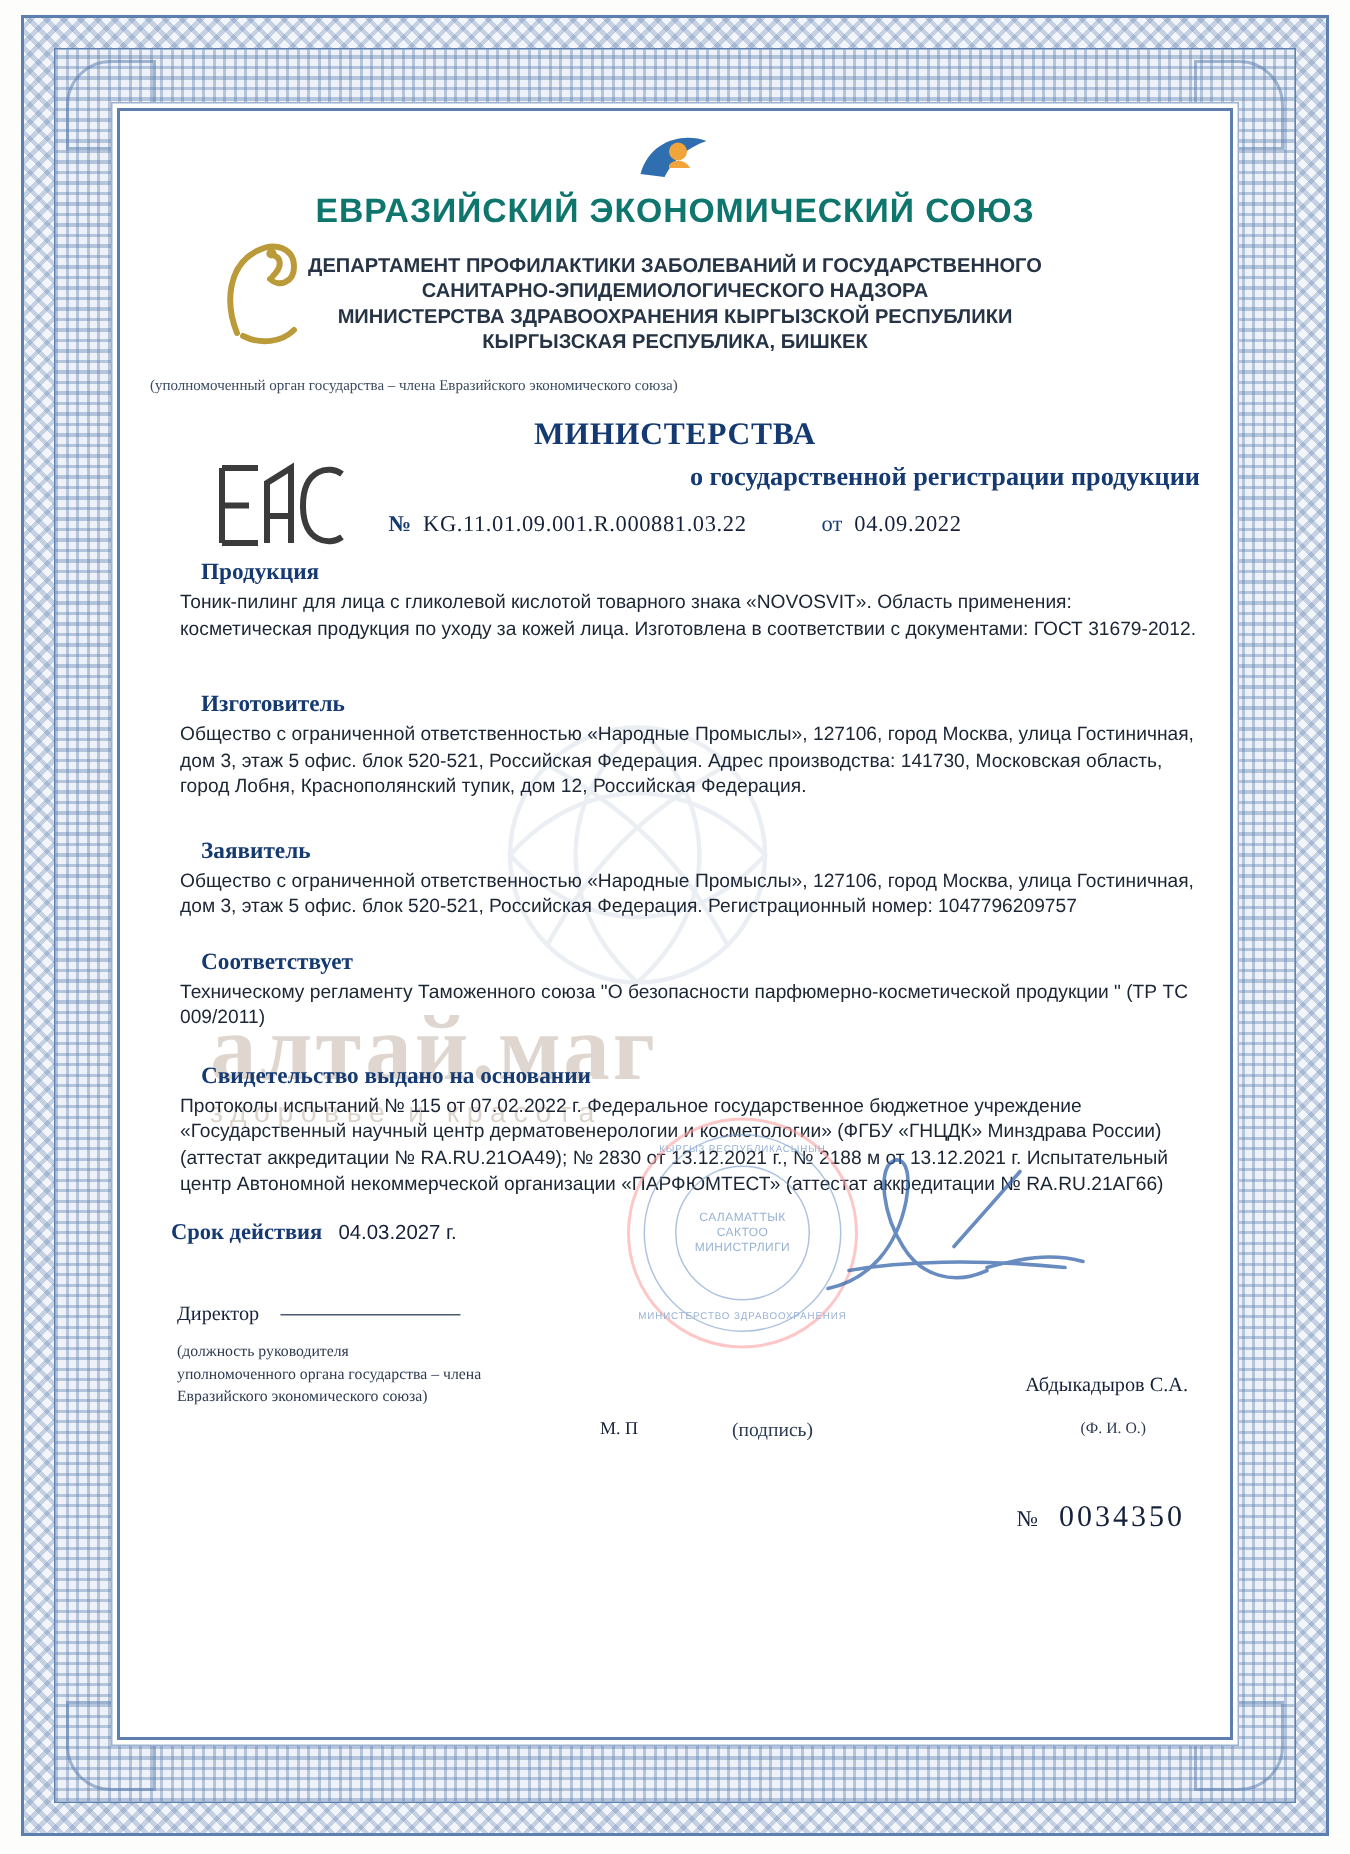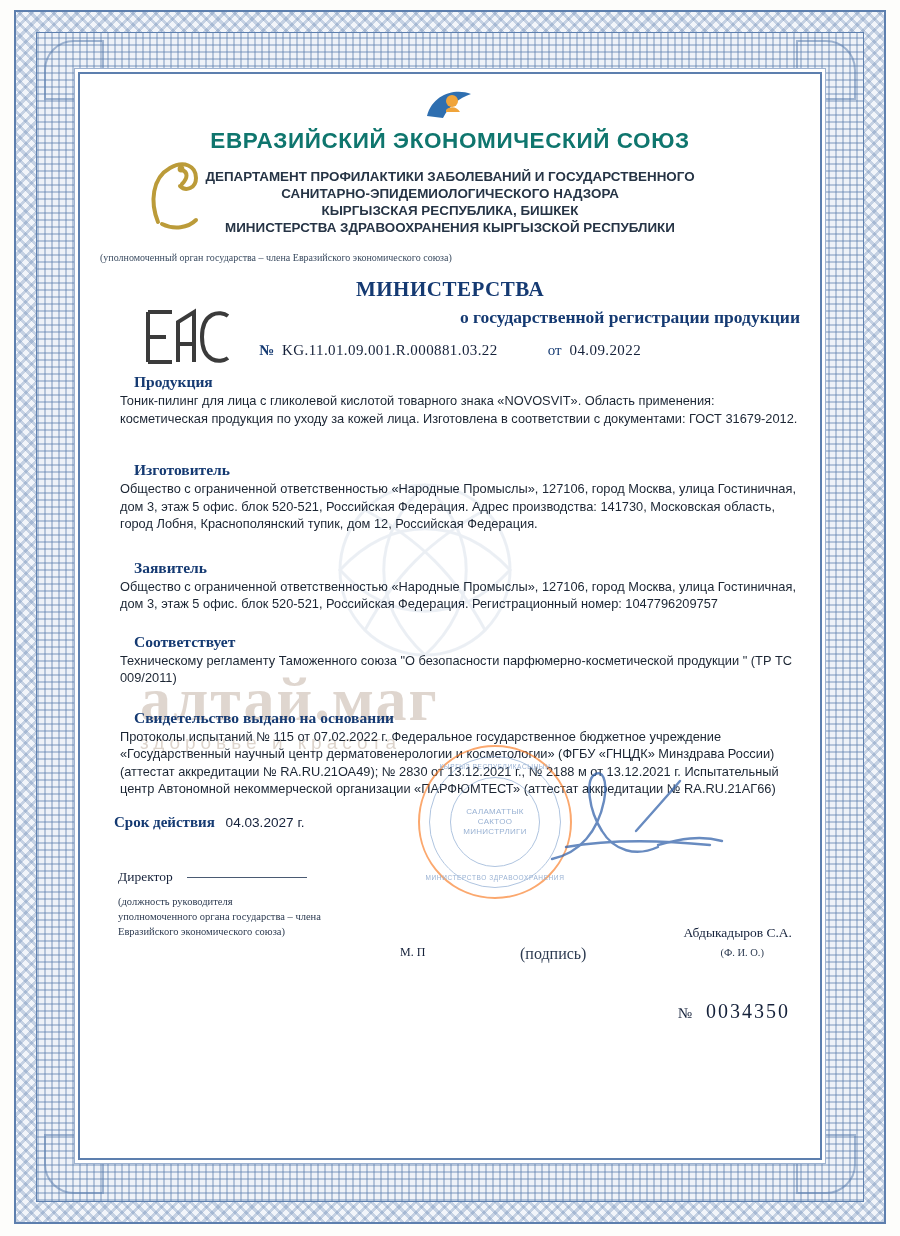--- a/index.html
+++ b/index.html
@@ -206,30 +206,30 @@
   .mp {
     position: absolute;
     left: 300px;
     top: 78px;
     font-family: "Liberation Serif", serif;
     font-size: 12px;
     color: #15213a;
   }
   .podpis {
     position: absolute;
-    left: 420px;
+    left: 388px;
     top: 78px;
     font-family: "Liberation Serif", serif;
-    font-size: 16px;
+    font-size: 13px;
     color: #2c3a50;
   }
   .fio-name {
     position: absolute;
     right: 8px;
-    top: 58px;
+    top: 48px;
     font-family: "Liberation Serif", serif;
     font-size: 13.5px;
     color: #15213a;
   }
   .fio-note {
     position: absolute;
     right: 36px;
     top: 80px;
     font-family: "Liberation Serif", serif;
     font-size: 10.5px;
@@ -248,21 +248,21 @@
   .blank-number .nsym { font-size: 15px; margin-right: 12px; }
 
   
   .stamp {
     position: absolute;
     left: 318px;
     bottom: 118px;
     width: 150px;
     height: 150px;
     border-radius: 50%;
-    border: 2px solid #f97316;
+    border: 2px solid #fca5a5;
     opacity: .62;
     color: #5a82b8;
     pointer-events: none;
   }
   .stamp::before {
     content: "";
     position: absolute;
     left: 9px; top: 9px; right: 9px; bottom: 9px;
     border: 1px solid #7ea0cc;
     border-radius: 50%;
@@ -394,22 +394,22 @@
         <circle cx="37" cy="15" r="6" fill="#f0a43a"></circle>
         <path d="M31 24 C 34 20, 42 20, 45 26 L 31 26 Z" fill="#f0a43a"></path>
       </svg>
     </div>
 
     <div class="org-title">ЕВРАЗИЙСКИЙ ЭКОНОМИЧЕСКИЙ СОЮЗ</div>
 
     <div class="dept">
       <div>ДЕПАРТАМЕНТ ПРОФИЛАКТИКИ ЗАБОЛЕВАНИЙ И ГОСУДАРСТВЕННОГО</div>
       <div>САНИТАРНО-ЭПИДЕМИОЛОГИЧЕСКОГО НАДЗОРА</div>
+      <div>МИНИСТЕРСТВА ЗДРАВООХРАНЕНИЯ КЫРГЫЗСКОЙ РЕСПУБЛИКИ</div>
       <div>КЫРГЫЗСКАЯ РЕСПУБЛИКА, БИШКЕК</div>
-      <div>МИНИСТЕРСТВА ЗДРАВООХРАНЕНИЯ КЫРГЫЗСКОЙ РЕСПУБЛИКИ</div>
     </div>
 
     <div class="authority-note">(уполномоченный орган государства – члена Евразийского экономического союза)</div>
 
     <div class="cert-title">МИНИСТЕРСТВА</div>
     <div class="cert-subtitle">о государственной регистрации продукции</div>
 
     <div class="number-row">
       <span class="nolabel">№</span>
       <span class="num">KG.11.01.09.001.R.000881.03.22</span>

